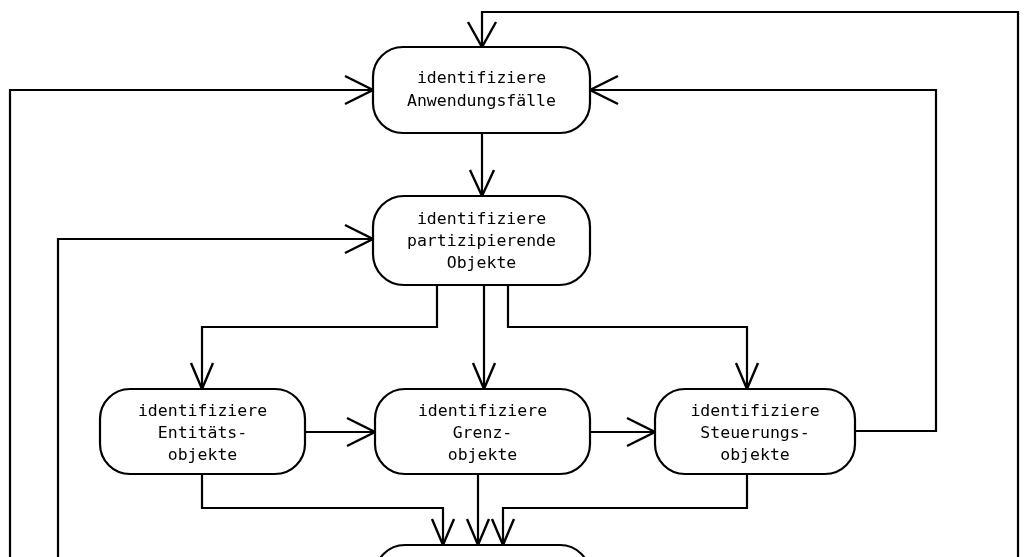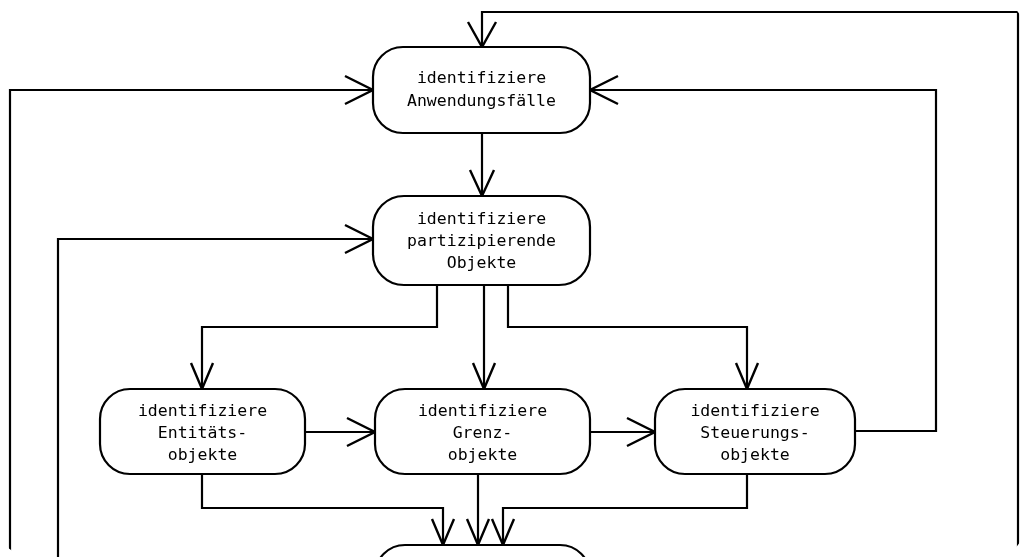--- a/index.html
+++ b/index.html
@@ -10,21 +10,20 @@
   }
   body {
     font-family: "DejaVu Sans Mono", "Liberation Mono", monospace;
   }
   #diagram-canvas {
     position: relative;
     width: 1024px;
     height: 557px;
     background: #ffffff;
     overflow: hidden;
-    border-radius: 30px;
   }
   #flow-svg {
     position: absolute;
     top: 0;
     left: 0;
     width: 1024px;
     height: 557px;
     display: block;
   }
   .node-shape {

